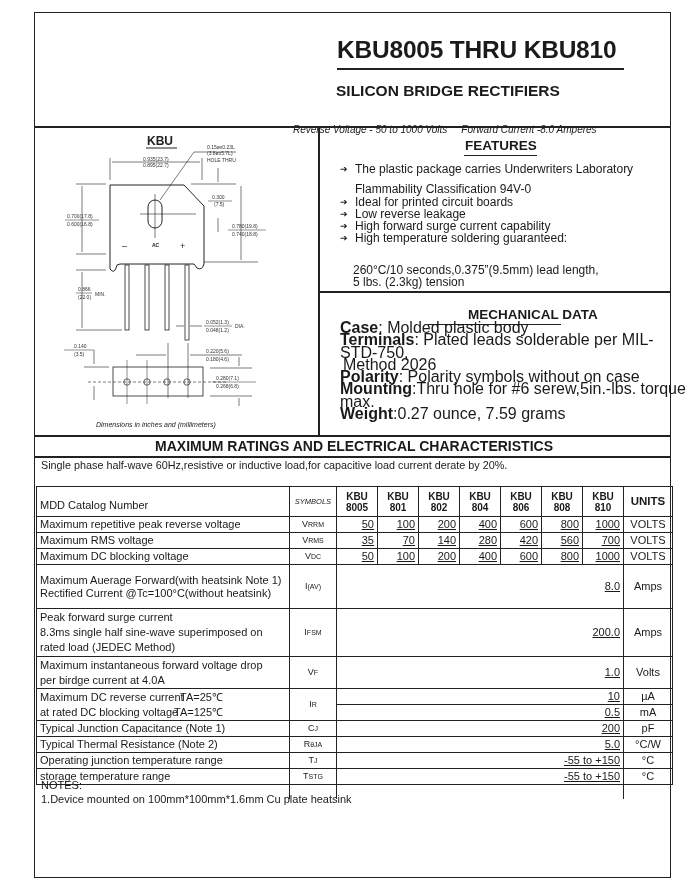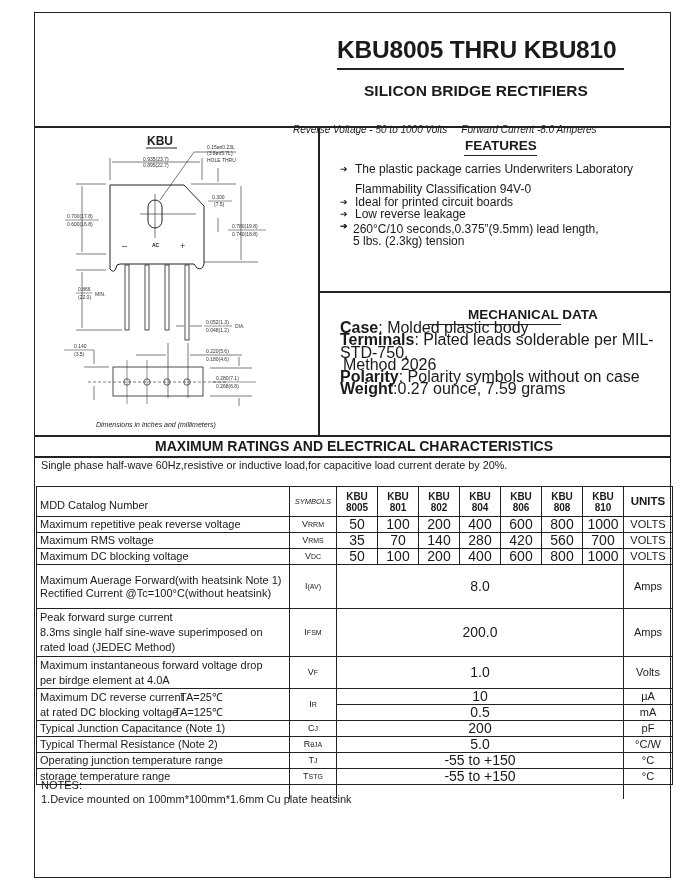--- a/index.html
+++ b/index.html
@@ -1,41 +1,41 @@
 <!DOCTYPE html>
 <html><head>
 <meta charset="utf-8">
 <style>
   html, body { margin:0; padding:0; background:#fff; }
   body { width:690px; height:890px; position:relative; font-family:"Liberation Sans", sans-serif; color:#1a1a1a; overflow:hidden; }
   .frame { position:absolute; left:34px; top:12px; width:637px; height:866px; border:1.5px solid #222; box-sizing:border-box; }
   .abs { position:absolute; }
   .title { left:337px; top:36px; font-size:24.5px; font-weight:bold; letter-spacing:-0.2px; white-space:nowrap; }
   .title-rule { left:337px; top:68px; width:287px; height:1.5px; background:#222; }
-  .subtitle { left:364px; top:82px; font-size:15.5px; font-weight:bold; white-space:nowrap; }
+  .subtitle { left:336px; top:82px; font-size:15.5px; font-weight:bold; white-space:nowrap; }
   .specline { left:293px; top:124px; font-size:10px; font-style:italic; white-space:nowrap; }
   .specline span + span { margin-left:14px; }
   .hline { background:#222; height:1.5px; }
   .vline { background:#222; width:1.5px; }
   .sec-head { font-size:13.5px; font-weight:bold; white-space:nowrap; }
   .sec-rule { height:1.3px; background:#222; }
   .features { left:340px; top:163px; font-size:12px; line-height:12.3px; }
   .feat { position:relative; padding-left:15px; }
   .feat .bullet { position:absolute; left:0; top:0; font-size:9px; }
-  .feat-cont { padding-left:13px; margin-top:3px; }
+  .feat-cont { padding-left:13px; margin-top:19px; }
   .mech { left:340px; top:322px; font-size:16px; line-height:12.3px; }
   .mech b { font-weight:bold; }
   .mech .indent { padding-left:3px; }
   .drawing { left:36px; top:128px; width:282px; height:305px; }
   .ratings-title { left:36px; top:438px; width:636px; text-align:center; font-size:14px; font-weight:bold; }
   .ratings-notes { left:41px; top:459px; font-size:10.8px; line-height:12px; }
   table.spec { position:absolute; left:36px; top:486px; width:636px; border-collapse:collapse; table-layout:fixed; font-size:11px; }
   table.spec td { border:1px solid #222; padding:0 3px; vertical-align:middle; line-height:15px; }
   table.spec td.c { text-align:center;margin-top:37px; }
-  table.spec td.num { text-align:center; font-size:14px; }
+  table.spec td.num { text-align:right; font-size:11px;text-decoration:underline; }
   table.spec .hdr { font-weight:bold; text-align:center; font-size:10px; line-height:11px; }
   table.spec .sym { text-align:center; font-size:9px; }
   .sub { font-size:7px; }
   .notes { left:41px; top:778px; font-size:11px; line-height:14px; }
   .caption { font-style:italic; font-size:7px; }
   .dim { font-size:5px; fill:#333; font-family:"Liberation Sans", sans-serif; }
 </style>
 </head>
 <body>
 
@@ -160,33 +160,34 @@
   </svg>
 </div>
 
 <div class="abs sec-head" style="left:465px; top:138px;">FEATURES</div>
 <div class="abs sec-rule" style="left:464px; top:155px; width:73px;"></div>
 <div class="abs features">
   <div class="feat"><span class="bullet">➔</span><span>The plastic package carries Underwriters Laboratory</span></div>
   <div class="feat" style="padding-left:15px;margin-top:8px;"><span>Flammability Classification 94V-0</span></div>
   <div class="feat"><span class="bullet">➔</span><span>Ideal for printed circuit boards</span></div>
   <div class="feat"><span class="bullet">➔</span><span>Low reverse leakage</span></div>
-  <div class="feat"><span class="bullet">➔</span></div>
-  <div class="feat"><span class="bullet">➔</span></div>
+  <div class="feat"><span class="bullet">➔</span><span>High forward surge current capability</span></div>
+  <div class="feat"><span class="bullet">➔</span><span>High temperature soldering guaranteed:</span></div>
   <div class="feat-cont">260°C/10 seconds,0.375”(9.5mm) lead length,</div>
   <div class="feat-cont" style="margin-top:0;">5 lbs. (2.3kg) tension</div>
 </div>
 
 <div class="abs sec-head" style="left:428px; top:307px;padding-left:40px;">MECHANICAL DATA</div>
 <div class="abs sec-rule" style="left:428px; top:324px; width:133px;"></div>
 <div class="abs mech">
   <div><b>Case</b><span>: Molded plastic body</span></div>
   <div><b>Terminals</b><span>: Plated leads solderable per MIL-STD-750,</span></div>
   <div class="indent">Method 2026</div>
   <div><b>Polarity</b><span>: Polarity symbols without on case</span></div>
+  <div><b>Mounting</b><span>:Thru hole for #6 serew,5in.-lbs. torque max.</span></div>
   <div><b>Weight</b><span>:0.27 ounce, 7.59 grams</span></div>
 </div>
 
 <div class="abs ratings-title">MAXIMUM RATINGS AND ELECTRICAL CHARACTERISTICS</div>
 <div class="abs ratings-notes">
   <div>Single phase half-wave 60Hz,resistive or inductive load,for capacitive load current derate by 20%.</div>
 </div>
 
 <table class="spec">
   <colgroup>
@@ -287,21 +288,21 @@
           <div>8.3ms single half sine-wave superimposed on</div>
           <div>rated load (JEDEC Method)</div>
         </td>
     <td class="sym"><span>I</span><span class="sub">FSM</span></td>
     <td class="num" colspan="7">200.0</td>
     <td class="c">Amps</td>
   </tr>
   <tr style="height:32px;">
     <td>
           <div>Maximum instantaneous forward voltage drop</div>
-          <div>per birdge element at 4.0A</div>
+          <div>per birdge current at 4.0A</div>
         </td>
     <td class="sym"><span>V</span><span class="sub">F</span></td>
     <td class="num" colspan="7">1.0</td>
     <td class="c">Volts</td>
   </tr>
   <tr>
     <td rowspan="2">
       <div style="position: relative;"><span>Maximum DC reverse current</span><span style="position:absolute; left:140px;">TA=25℃</span></div>
       <div style="position:relative;"><span>at rated DC blocking voltage</span><span style="position:absolute; left:134px;">TA=125℃</span></div>
     </td>

